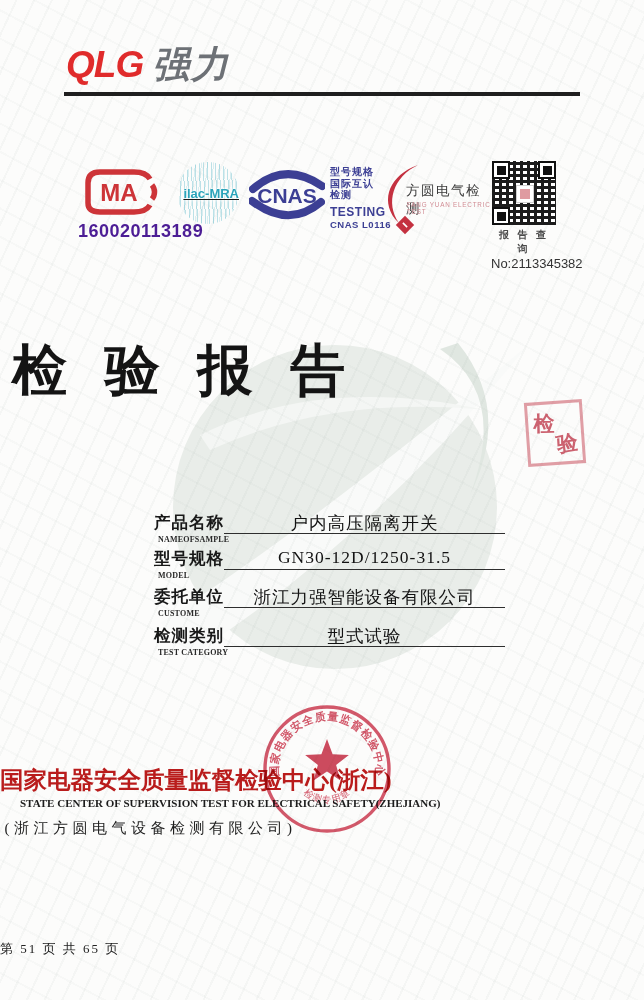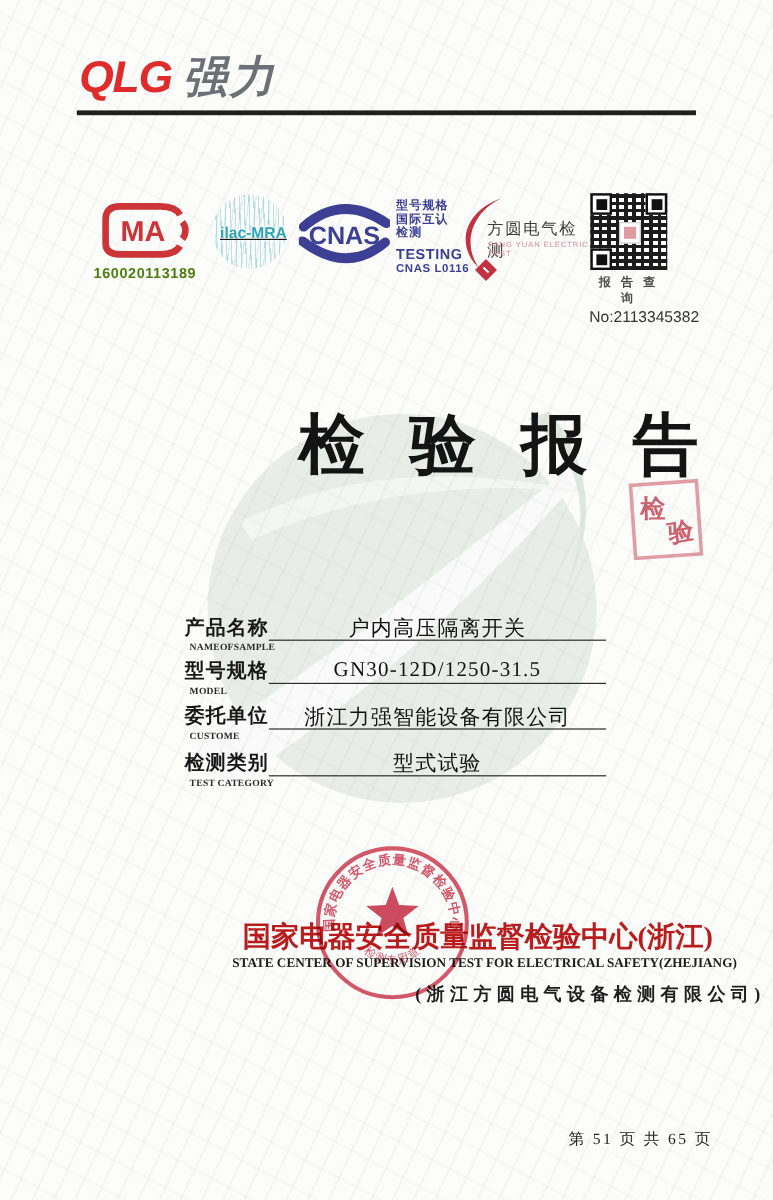--- a/index.html
+++ b/index.html
@@ -8,33 +8,33 @@
     background:#fcfcfb;overflow:hidden;
     font-family:"Liberation Serif","DejaVu Serif",serif;color:#1a1a1a;
   }
   .page::before{ 
     content:"";position:absolute;inset:0;z-index:1;pointer-events:none;
     background:
       repeating-linear-gradient(115deg,transparent 0 14px,rgba(150,165,158,.07) 14px 16px),
       repeating-linear-gradient(28deg,transparent 0 23px,rgba(150,165,158,.05) 23px 25px);
   }
   .abs{position:absolute;}
-  .ctr{left:0;width:594px;text-align:right;}
+  .ctr{left:0;width:594px;text-align:left;}
 
   
   .brand{left:66px;top:40px;font-family:"Liberation Sans","DejaVu Sans",sans-serif;
          font-style:italic;font-weight:800;font-size:37px;letter-spacing:-1px;z-index:2;}
   .brand .latin{color:#e02b2b;}
   .brand .cn{color:#6d7176;margin-left:9px;letter-spacing:2px;}
   .rule{left:64px;top:92px;width:516px;height:4px;background:#1f1f1f;z-index:2;}
 
   
   .cert{z-index:2;}
   .cma-num{left:78px;top:221px;font-family:"Liberation Sans",sans-serif;
-           font-weight:700;font-size:12px;color:#4d7c0f;letter-spacing:.5px;}
+           font-weight:700;font-size:18px;color:#4c1d95;letter-spacing:.5px;}
   .ilac{left:177px;top:162px;width:62px;height:62px;border-radius:50%;
         background:
           repeating-linear-gradient(88deg,rgba(110,192,206,.45) 0 1px,rgba(255,255,255,0) 1px 4px),
           repeating-linear-gradient(96deg,rgba(110,192,206,.25) 0 1px,rgba(255,255,255,0) 1px 6px);
         display:flex;align-items:center;justify-content:flex-end;text-decoration:underline;}
   .ilac span{font-family:"Liberation Sans",sans-serif;font-weight:700;font-size:13px;
              color:#2ba4ba;text-shadow:0 0 3px #fff,0 0 3px #fff;}
   .cnas-txt{left:330px;top:166px;font-family:"Liberation Sans",sans-serif;color:#3c3f94;}
   .cnas-txt .cnl{font-size:10px;font-weight:700;line-height:11.5px;letter-spacing:1px;}
   .cnas-txt .en1{margin-top:4px;font-size:12px;font-weight:700;letter-spacing:.5px;}
@@ -77,22 +77,22 @@
   
   .f-label{left:154px;font-size:16.5px;font-weight:600;letter-spacing:1px;color:#181818;z-index:2;}
   .f-sub{left:158px;font-size:8px;font-weight:700;color:#2a2a2a;letter-spacing:.2px;z-index:2;}
   .f-line{left:224px;width:281px;border-bottom:1.6px solid #2e2e2e;z-index:2;}
   .f-value{left:224px;width:281px;text-align:center;font-size:17.5px;color:#121212;
            letter-spacing:1px;z-index:2;}
 
   
   .org-cn{top:764px;font-size:23.5px;font-weight:700;color:#b91c1c;z-index:2;}
   .org-en{top:797px;font-size:11px;font-weight:700;color:#1c1c1c;z-index:2;padding-left:20px;}
-  .org-co{top:819px;font-size:15px;font-weight:700;letter-spacing:4.5px;text-indent:4.5px;
-          color:#1f1f1f;z-index:2;padding-left:44px;}
+  .org-co{top:819px;font-size:15px;font-weight:400;letter-spacing:4.5px;text-indent:4.5px;
+          color:#1f1f1f;z-index:2;}
 
   .rstamp{left:259px;top:701px;z-index:3;mix-blend-mode:multiply;opacity:.88;}
 
   .footer{top:940px;font-size:13px;color:#222;letter-spacing:2px;z-index:2;}
 </style>
 </head>
 <body>
 
 <div class="page">
 

